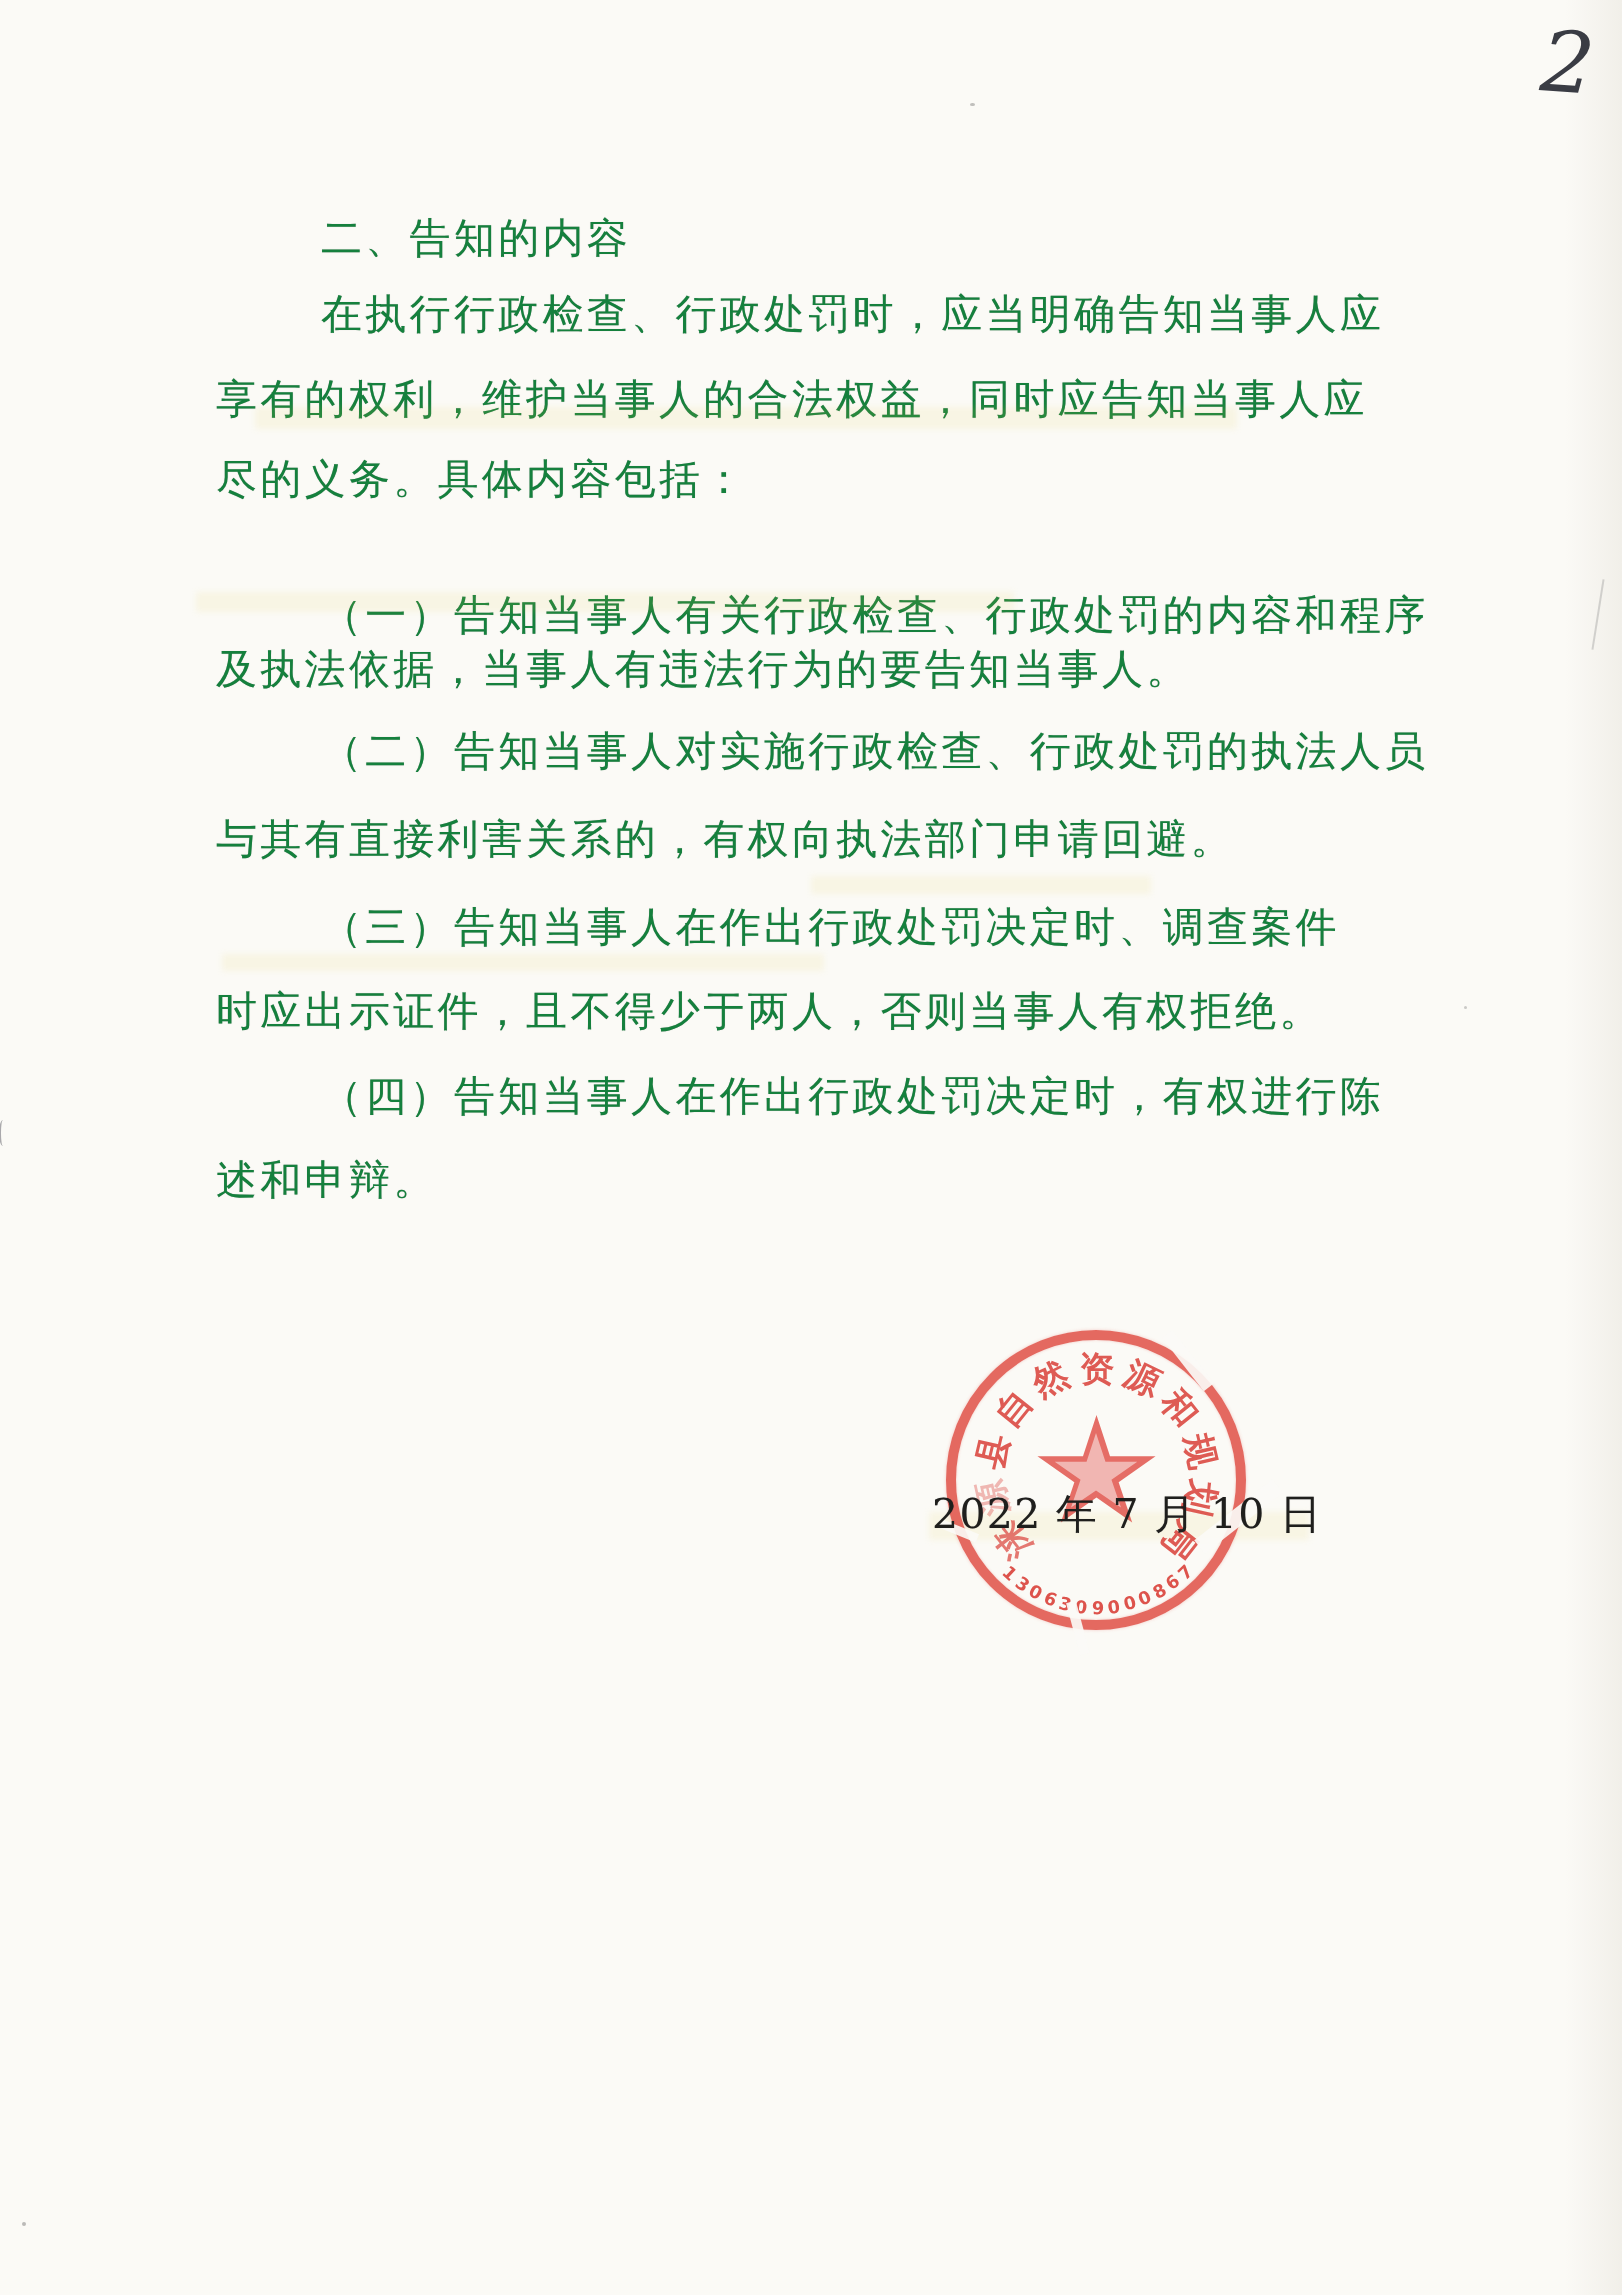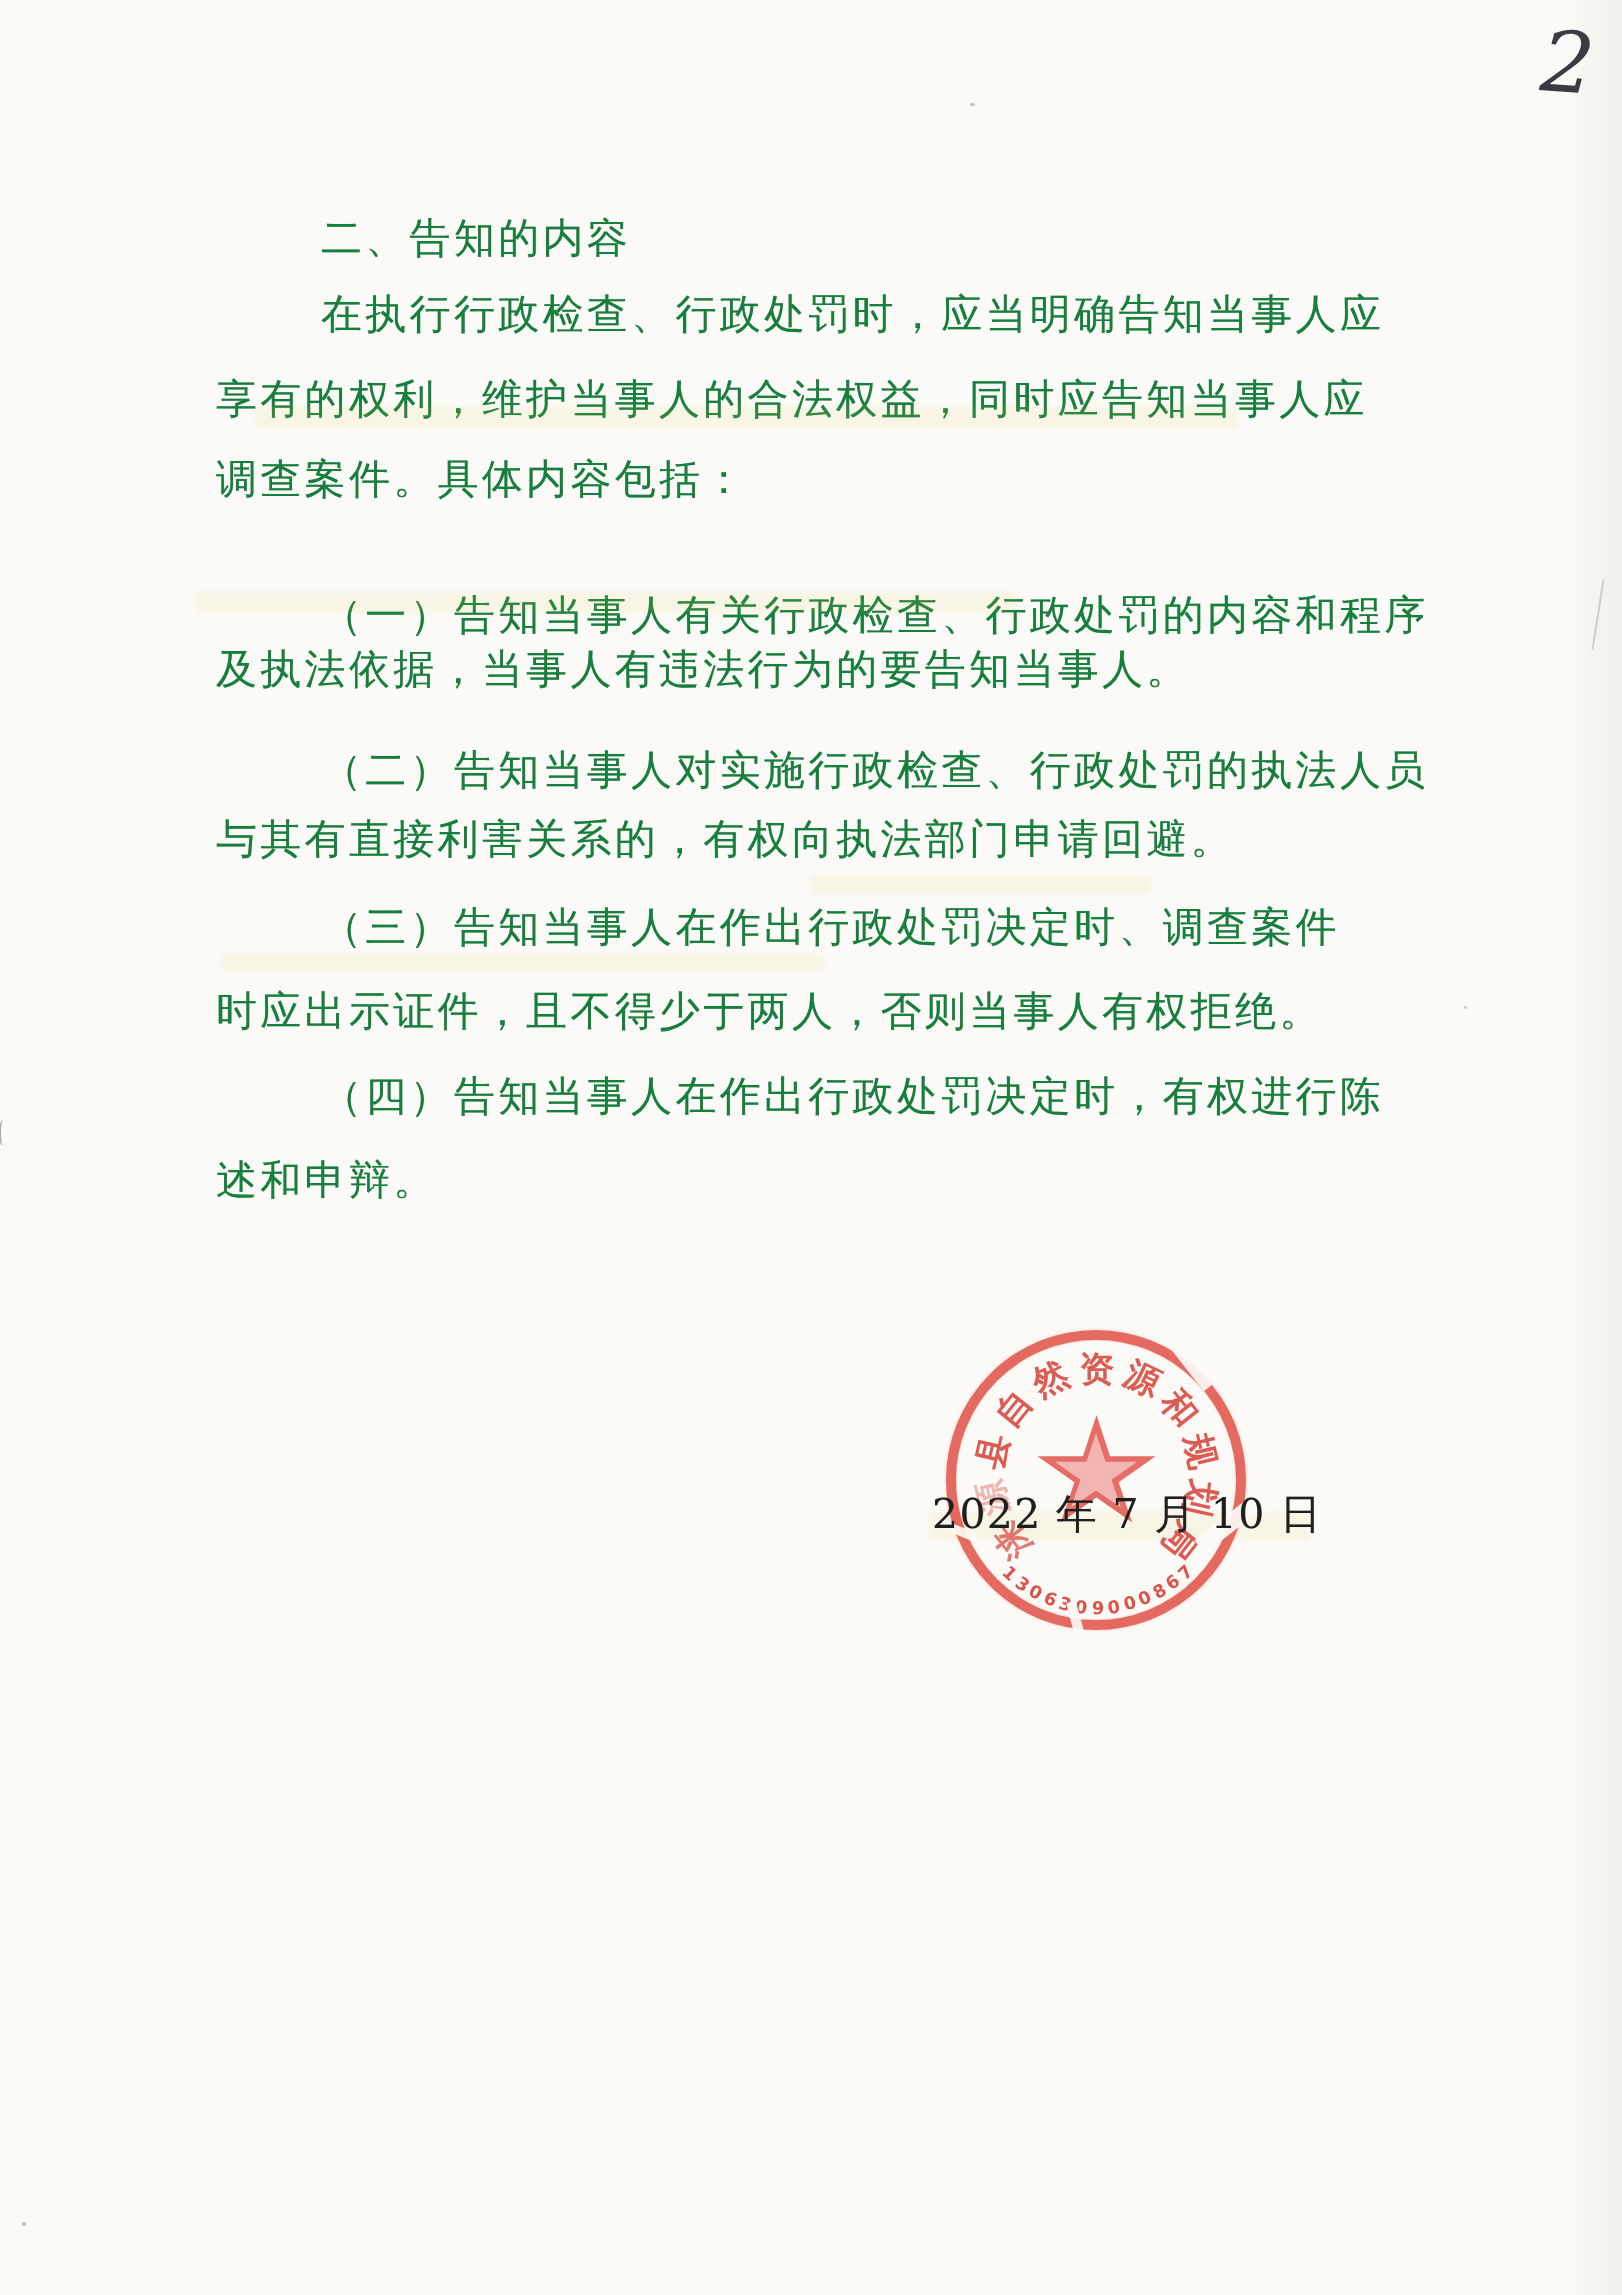--- a/index.html
+++ b/index.html
@@ -77,24 +77,24 @@
 
 <div class="streak" style="left:255px;top:407px;width:982px;height:22px;"></div>
 <div class="streak" style="left:196px;top:592px;width:818px;height:19.6px;"></div>
 <div class="streak" style="left:811px;top:876px;width:340px;height:18.3px;"></div>
 <div class="streak" style="left:222px;top:954px;width:602px;height:17px;"></div>
 <div class="streak" style="left:929px;top:1512px;width:380px;height:27.5px;"></div>
 
 <div class="doc-line" style="left:321px;top:217px;">二、告知的内容</div>
 <div class="doc-line" style="left:321px;top:296px;font-family:Liberation Mono, monospace;">在执行行政检查、行政处罚时，应当明确告知当事人应</div>
 <div class="doc-line" style="left:216px;top:378px;">享有的权利，维护当事人的合法权益，同时应告知当事人应</div>
-<div class="doc-line" style="left:216px;top:458px;">调查案件。具体内容包括：</div>
+<div class="doc-line" style="left:216px;top:458px;">尽的义务。具体内容包括：</div>
 <div class="doc-line" style="left:321px;top:566px;margin-top:28px;">（一）告知当事人有关行政检查、行政处罚的内容和程序</div>
 <div class="doc-line" style="left:216px;top:648px;">及执法依据，当事人有违法行为的要告知当事人。</div>
-<div class="doc-line" style="left:321px;top:730px;margin-top:19px;">（二）告知当事人对实施行政检查、行政处罚的执法人员</div>
+<div class="doc-line" style="left:321px;top:730px;">（二）告知当事人对实施行政检查、行政处罚的执法人员</div>
 <div class="doc-line" style="left:216px;top:818px;">与其有直接利害关系的，有权向执法部门申请回避。</div>
 <div class="doc-line" style="left:321px;top:906px;">（三）告知当事人在作出行政处罚决定时、调查案件</div>
 <div class="doc-line" style="left:216px;top:990px;">时应出示证件，且不得少于两人，否则当事人有权拒绝。</div>
 <div class="doc-line" style="left:321px;top:1075px;">（四）告知当事人在作出行政处罚决定时，有权进行陈</div>
 <div class="doc-line" style="left:216px;top:1159px;">述和申辩。</div>
 
 <div class="seal" id="seal">
   <div class="seal-ring"></div>
   <div class="seal-star-outer"></div>
   <div class="seal-star-inner"></div>

